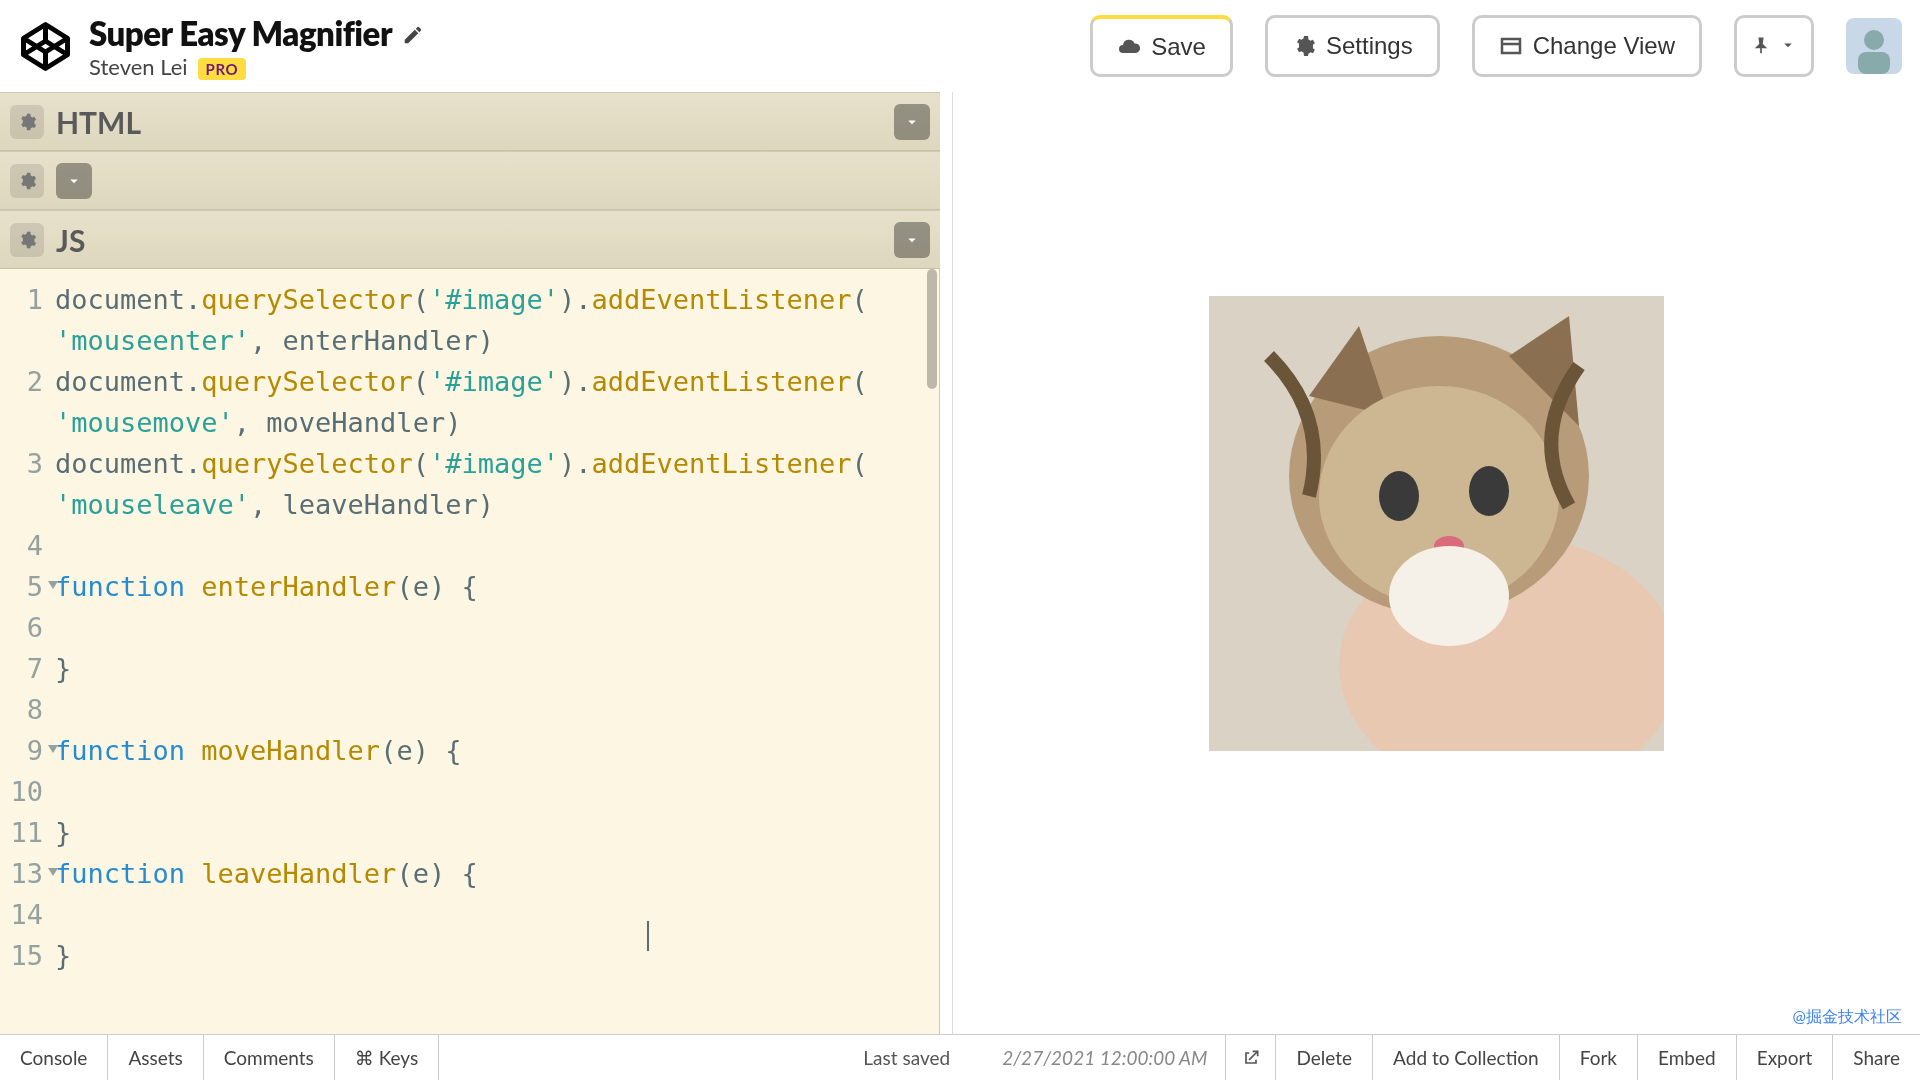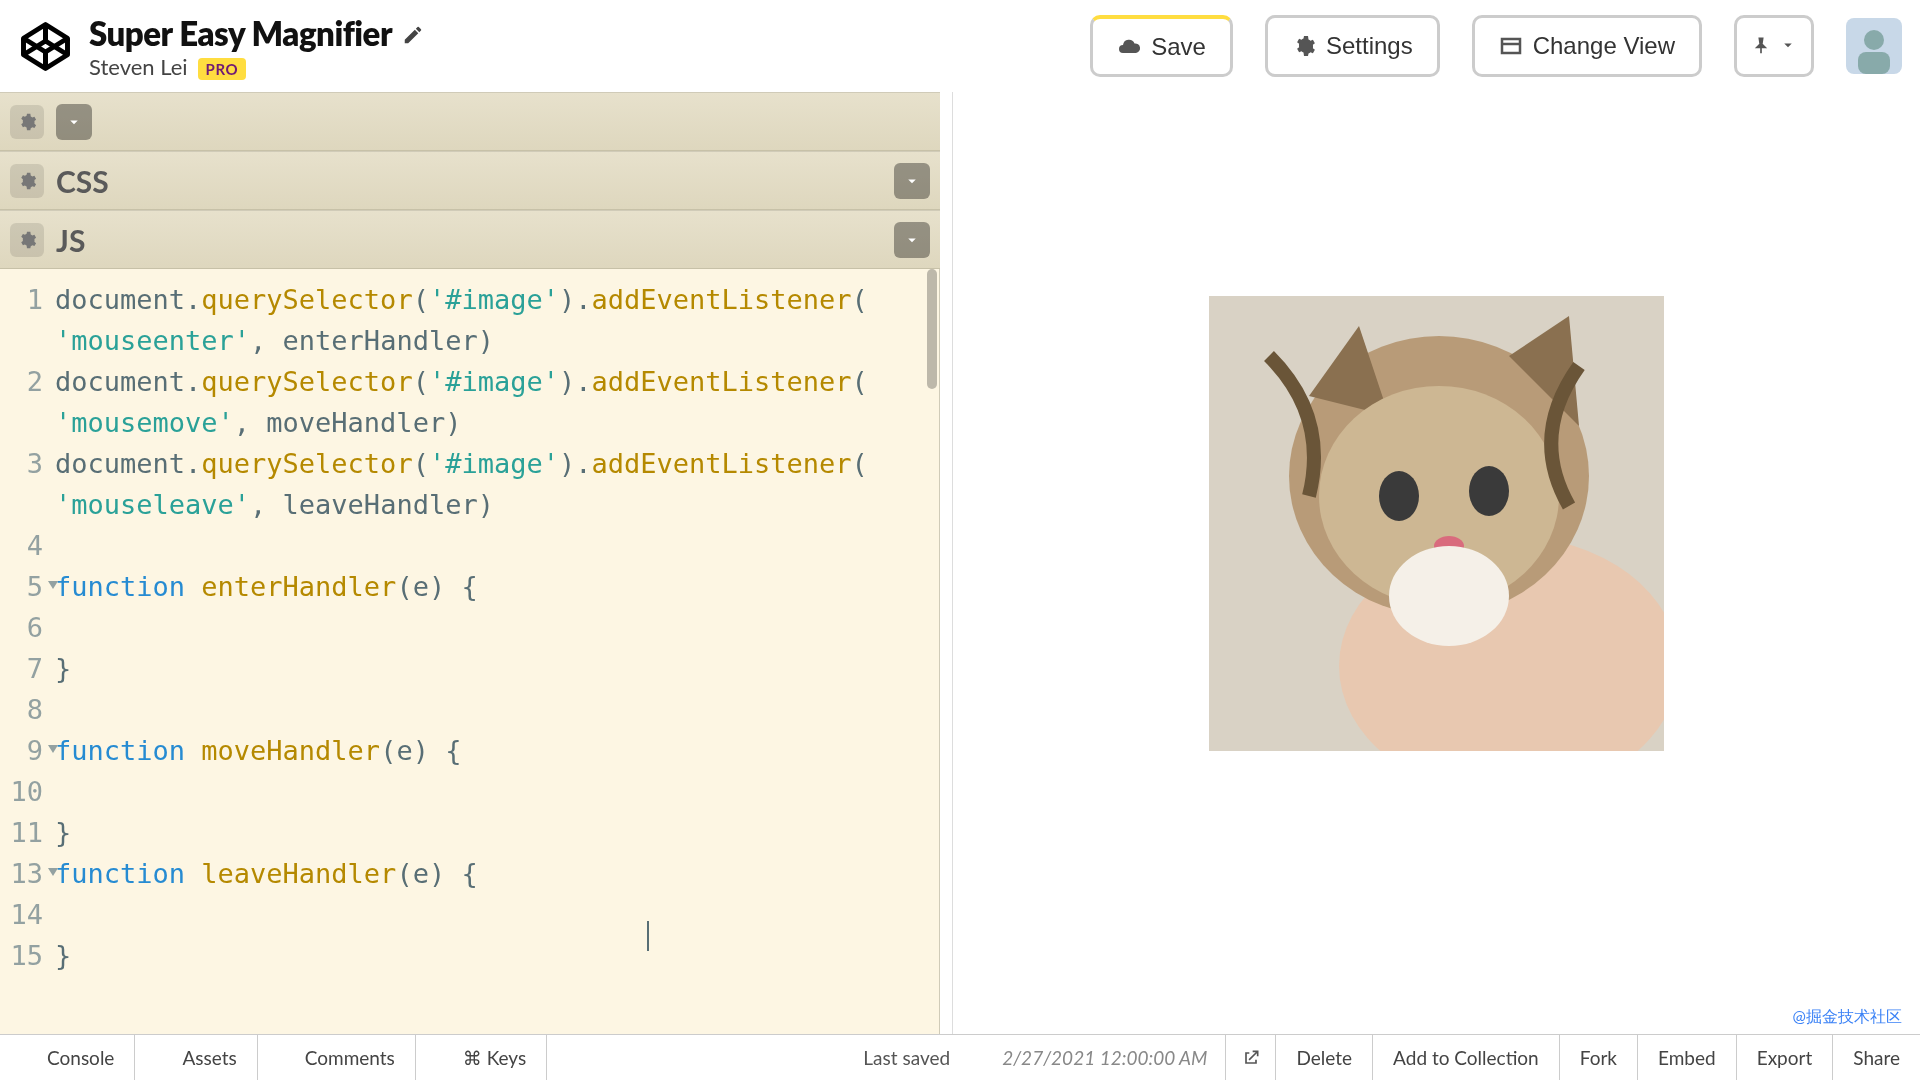--- a/index.html
+++ b/index.html
@@ -127,21 +127,21 @@
     margin-top: -80px;
   }
 
   
   .footer {
     height: 46px; border-top: 1px solid #ccc; display: flex; align-items: stretch;
     font-size: 19px; color: #444;
   }
   .footer .fbtn {
     padding: 0 20px; display: flex; align-items: center; border-right: 1px solid #ccc;
-    cursor: pointer; background: #fff; margin-left: 27px;
+    cursor: pointer; background: #fff;
   }
   .footer .spacer { flex: 1; }
   .footer .saved-text {
     display: flex; align-items: center; gap: 16px; padding: 0 18px; color: #555;
   }
   .footer .saved-date { font-style: italic; color: #888; margin-left: 36px; }
   .footer .ficon {
     width: 50px; display: flex; align-items: center; justify-content: center;
     border-left: 1px solid #ccc; cursor: pointer;
   }
@@ -231,36 +231,36 @@
 <div class="main">
   <div class="editors-col">
 
     <div class="panel">
       <div class="panel-header">
         <div class="gear-box">
           <svg width="20" height="20" viewBox="0 0 24 24">
               <path fill="#777" d="M12 8a4 4 0 100 8 4 4 0 000-8zm9 4c0-.4 0-.8-.1-1.2l2-1.6-2-3.5-2.4 1a7 7 0 00-2-1.2L16 2h-4l-.5 2.5a7 7 0 00-2 1.2l-2.4-1-2 3.5 2 1.6A7 7 0 007 12c0 .4 0 .8.1 1.2l-2 1.6 2 3.5 2.4-1a7 7 0 002 1.2L12 22h4l.5-2.5a7 7 0 002-1.2l2.4 1 2-3.5-2-1.6c.1-.4.1-.8.1-1.2z"></path>
             </svg>
         </div>
+        <div class="panel-title">HTML</div>
         <div class="chev-box">
           <svg width="18" height="18" viewBox="0 0 24 24">
               <path fill="#fff" d="M7 10l5 5 5-5z"></path>
             </svg>
         </div>
       </div>
     </div>
 
     <div class="panel">
       <div class="panel-header">
         <div class="gear-box">
           <svg width="20" height="20" viewBox="0 0 24 24">
               <path fill="#777" d="M12 8a4 4 0 100 8 4 4 0 000-8zm9 4c0-.4 0-.8-.1-1.2l2-1.6-2-3.5-2.4 1a7 7 0 00-2-1.2L16 2h-4l-.5 2.5a7 7 0 00-2 1.2l-2.4-1-2 3.5 2 1.6A7 7 0 007 12c0 .4 0 .8.1 1.2l-2 1.6 2 3.5 2.4-1a7 7 0 002 1.2L12 22h4l.5-2.5a7 7 0 002-1.2l2.4 1 2-3.5-2-1.6c.1-.4.1-.8.1-1.2z"></path>
             </svg>
         </div>
-        <div class="panel-title">CSS</div>
         <div class="chev-box">
           <svg width="18" height="18" viewBox="0 0 24 24">
               <path fill="#fff" d="M7 10l5 5 5-5z"></path>
             </svg>
         </div>
       </div>
     </div>
 
     <div class="panel" style="flex:1; display:flex; flex-direction:column;">
       <div class="panel-header">

